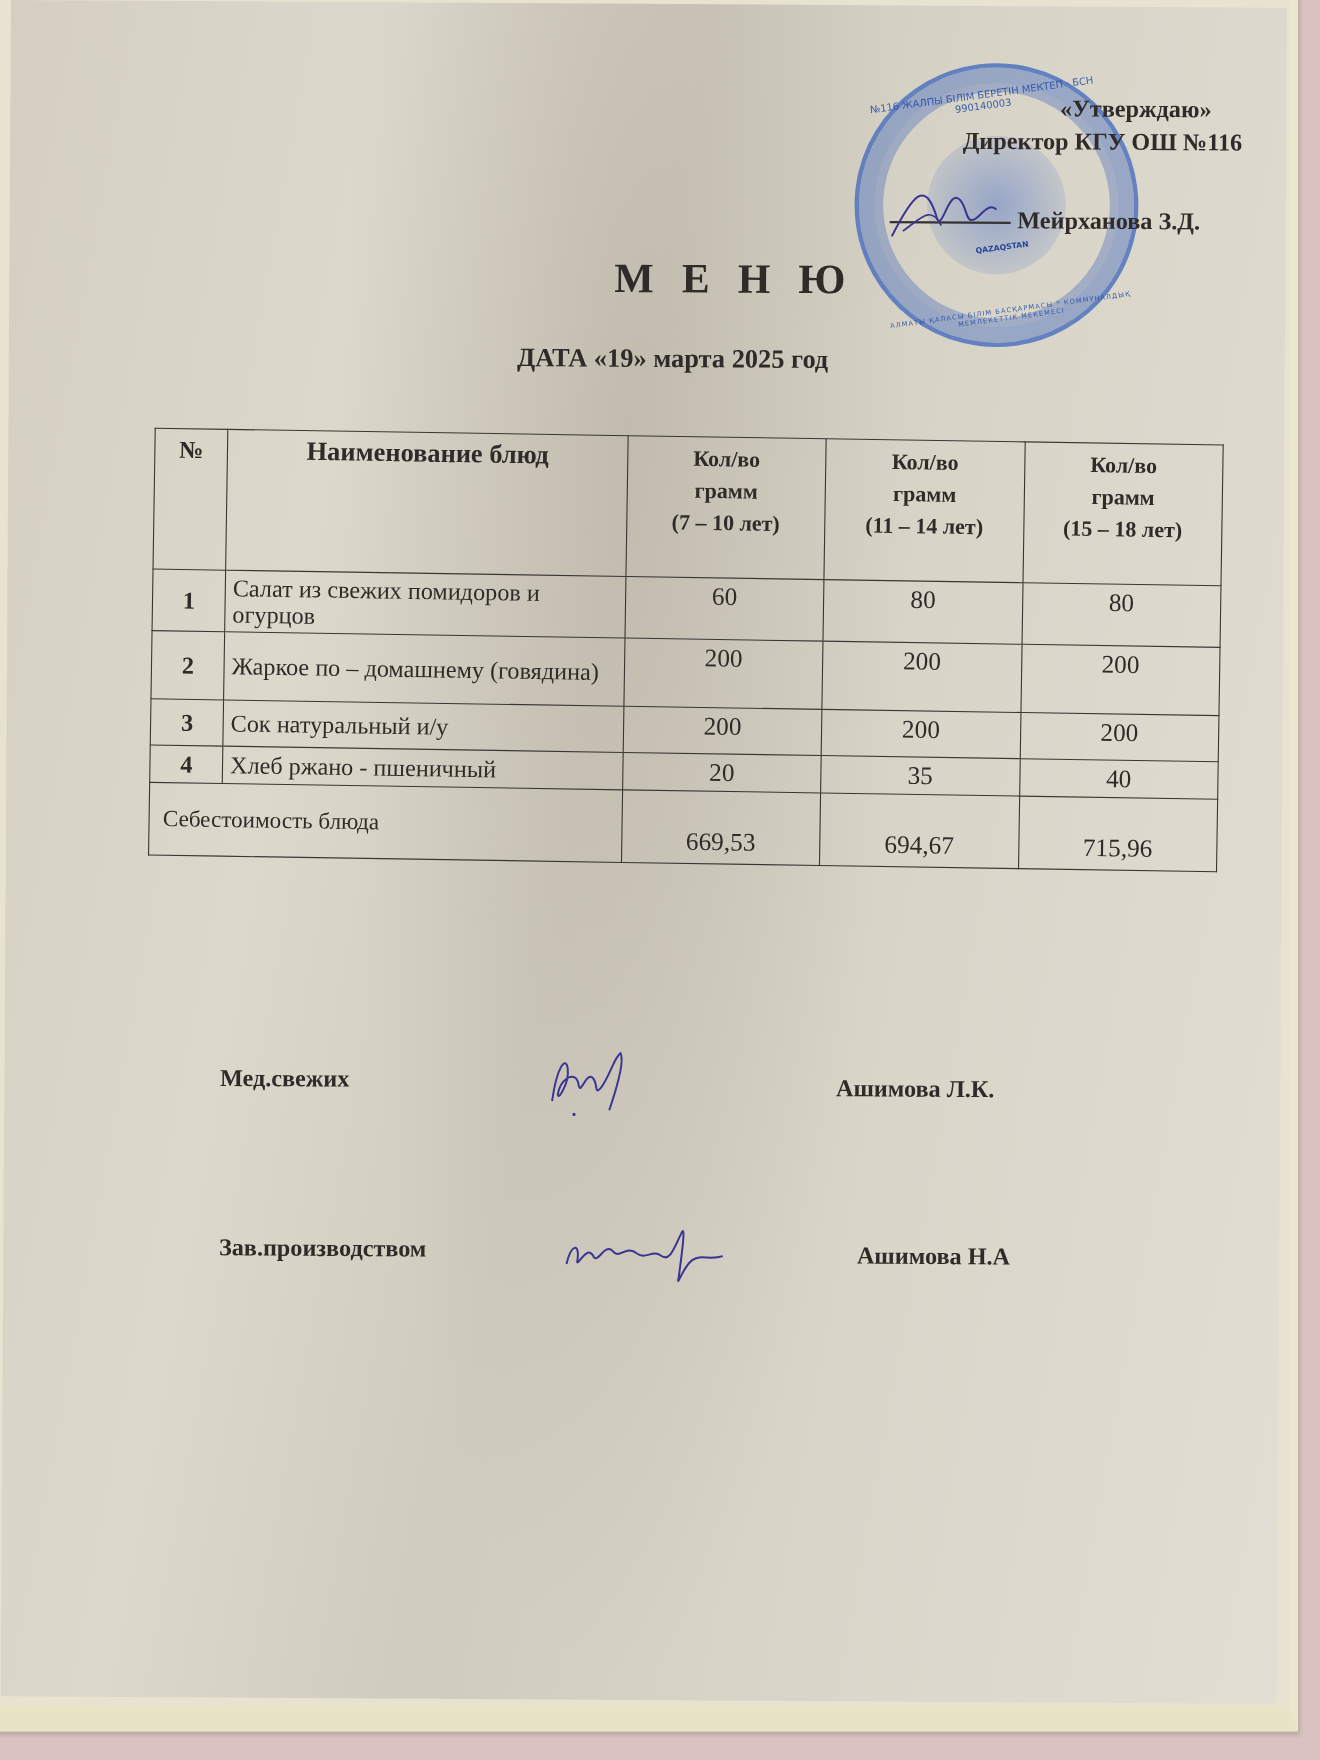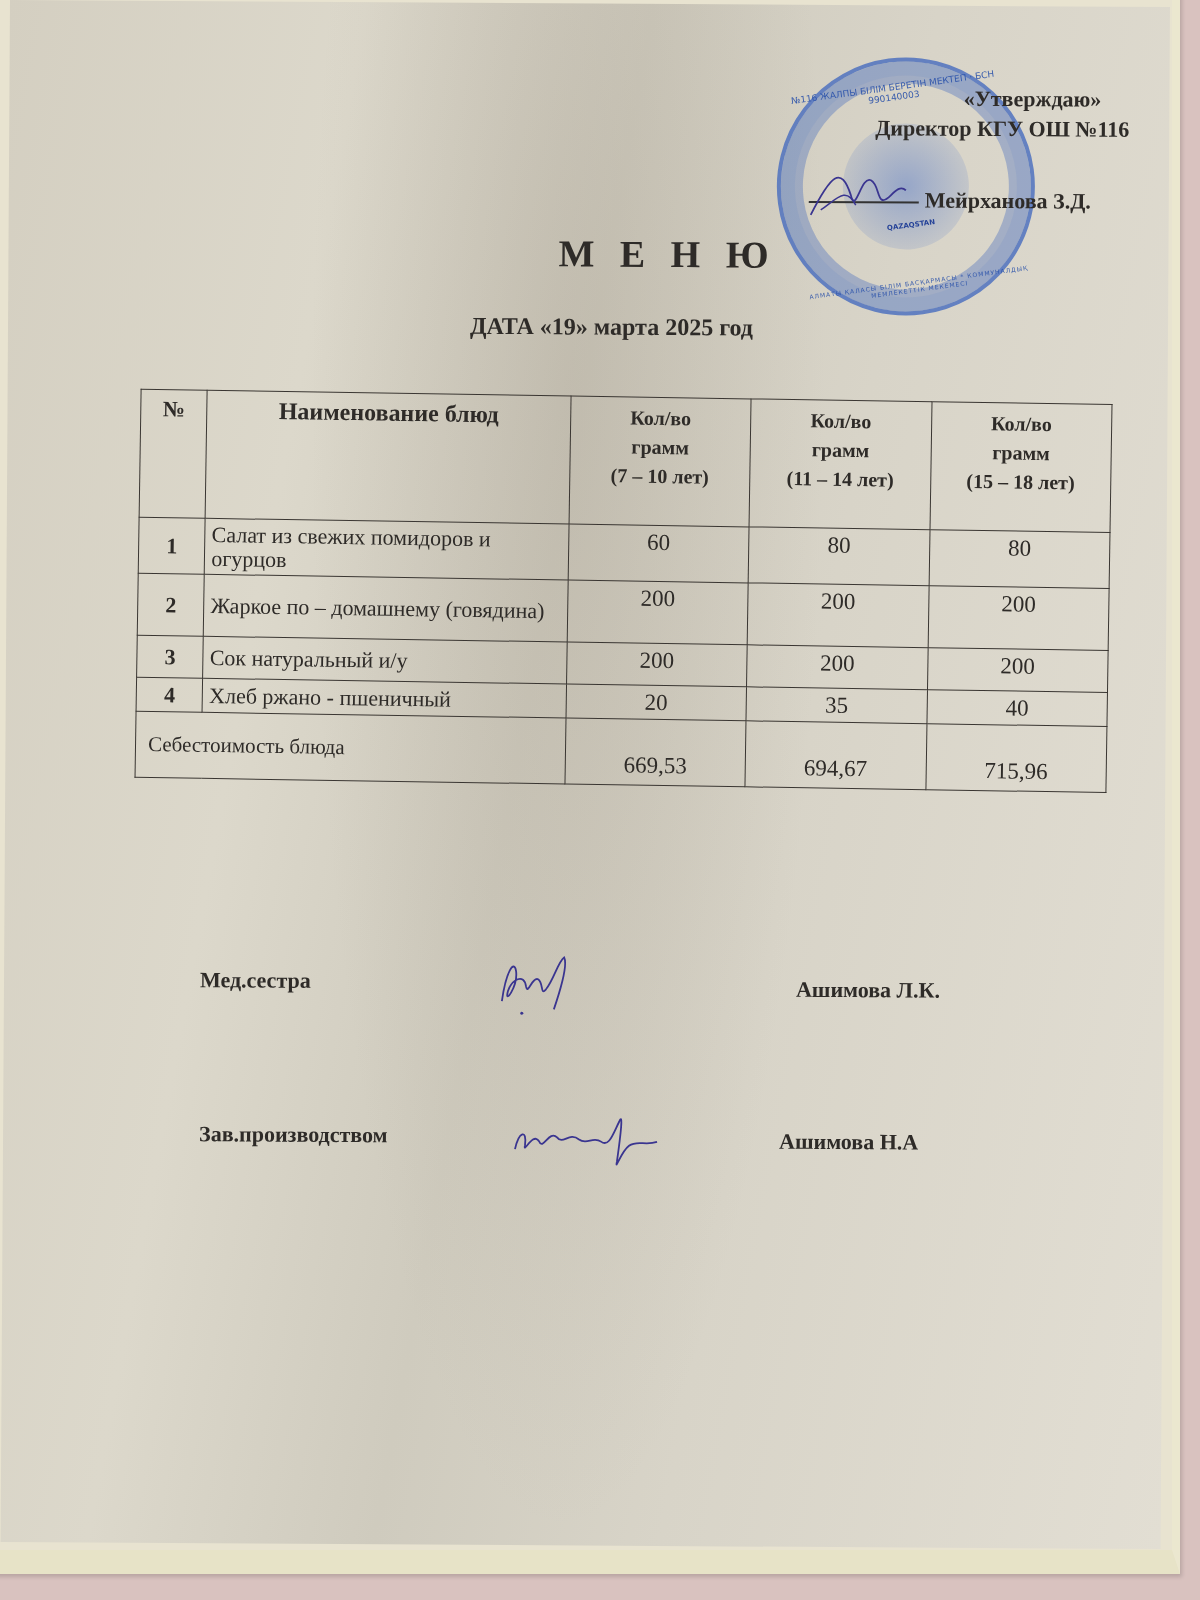--- a/index.html
+++ b/index.html
@@ -178,25 +178,25 @@
     </tr>
     <tr class="cost">
       <td class="cost-label" colspan="2">Себестоимость блюда</td>
       <td class="c-q cost-val">669,53</td>
       <td class="c-q cost-val">694,67</td>
       <td class="c-q cost-val">715,96</td>
     </tr>
   </tbody>
     </table>
 
-  <div class="role" style="left:196px;top:966px">Мед.сестра</div>
+  <div class="role" style="left:196px;top:966px">Мед.свежих</div>
   <svg class="sig" style="left:490px;top:948px" width="100" height="70">
     <path d="M8 50 C12 20, 20 8, 22 20 C24 35, 10 55, 14 40 C18 28, 30 22, 32 35 C34 45, 38 25, 44 28 C50 32, 46 45, 52 38 C60 28, 64 10, 70 6 C74 14, 66 40, 60 58" stroke="#3a3590" stroke-width="1.8" fill="none"></path>
     <circle cx="28" cy="62" r="1.5" fill="#3a3590"></circle>
   </svg>
-  <div class="role" style="left:792px;top:972px">Ашимова Л.К.</div>
+  <div class="role" style="left:756px;top:972px">Ашимова Л.К.</div>
 
   <div class="role" style="left:196px;top:1120px">Зав.производством</div>
   <svg class="sig" style="left:506px;top:1098px" width="160" height="80">
     <path d="M6 48 C10 30, 18 28, 16 44 C14 54, 24 30, 30 40 C34 50, 40 28, 48 36 C54 44, 60 30, 70 38 C78 44, 84 34, 92 40 C100 46, 104 32, 110 20 C114 10, 112 30, 108 60 C106 70, 112 50, 120 44 C128 38, 136 44, 148 40" stroke="#3a3590" stroke-width="1.8" fill="none"></path>
   </svg>
   <div class="role" style="left:776px;top:1124px">Ашимова Н.А</div>
 </div>
 
 </body></html>

